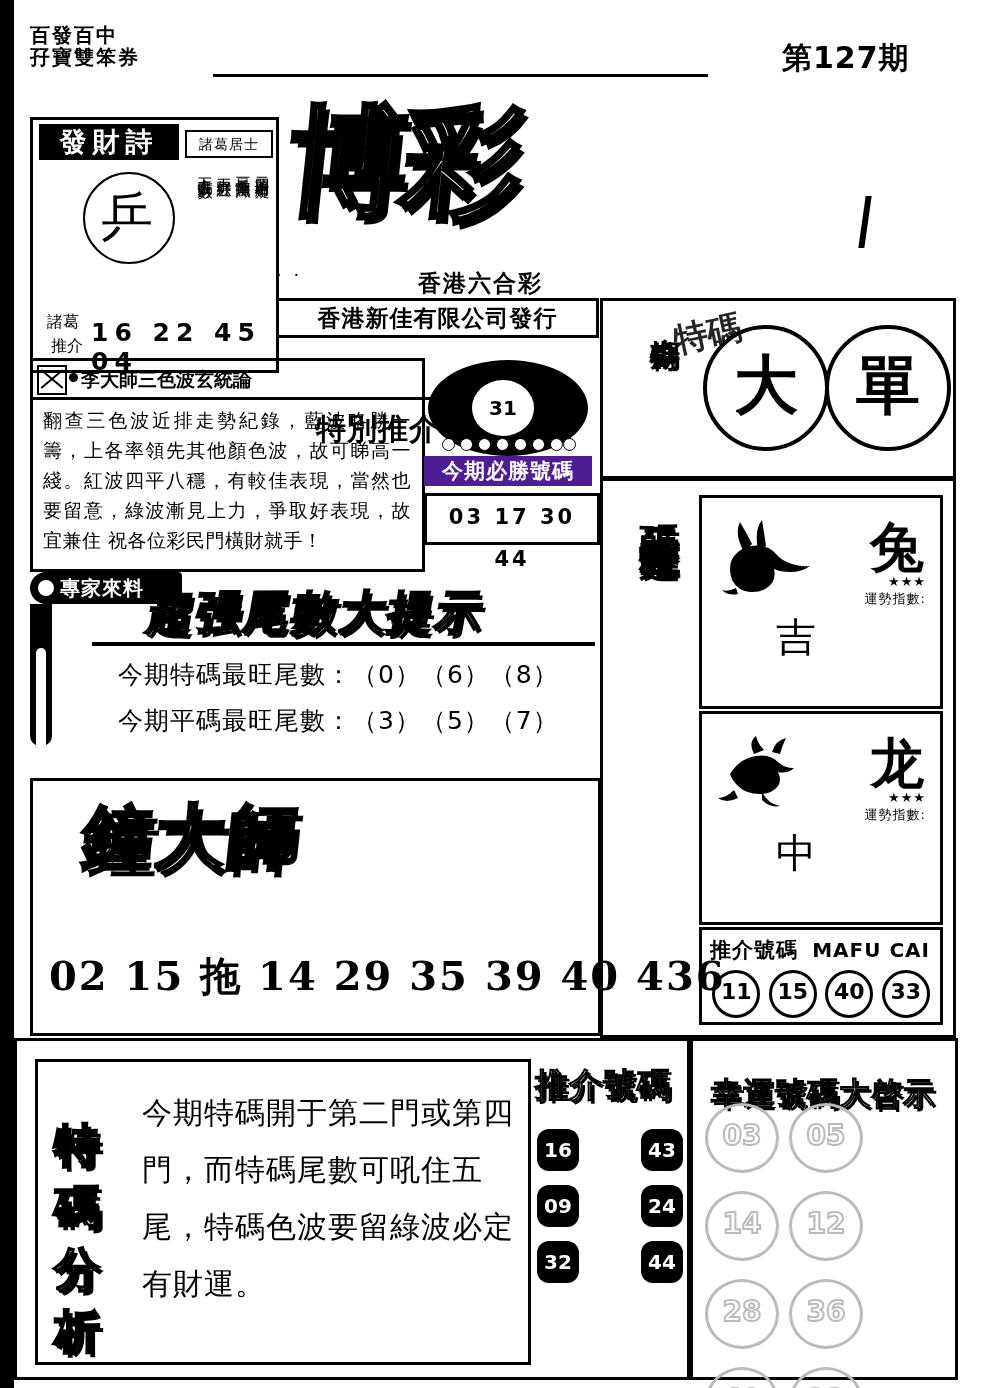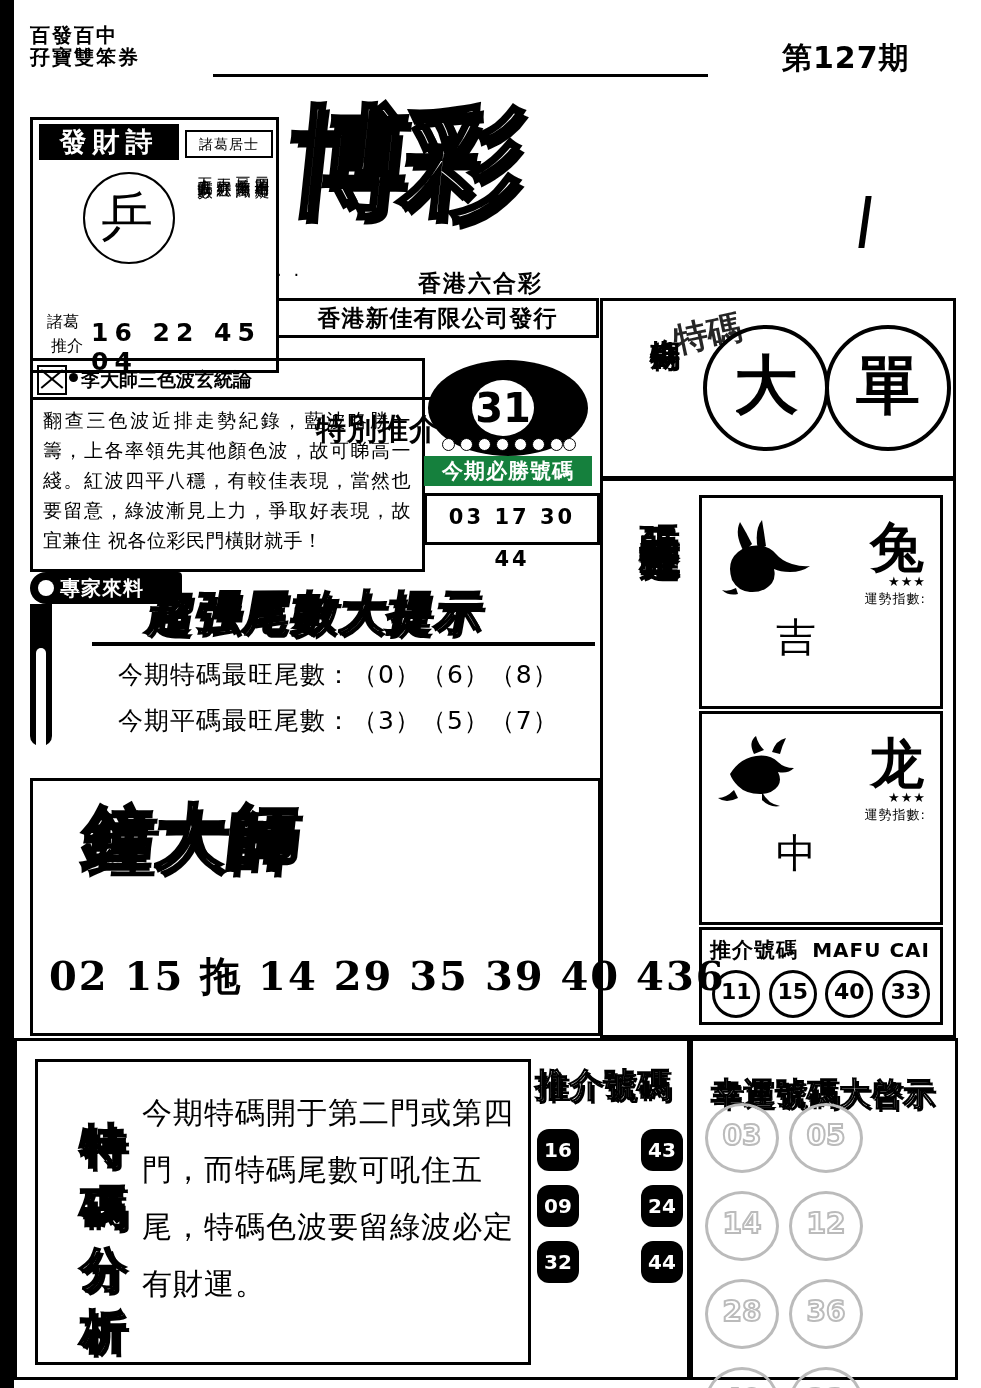--- a/index.html
+++ b/index.html
@@ -47,24 +47,24 @@
   .tbj-x:after{transform:rotate(-40deg);}
   .tbj-dot{position:absolute;left:36px;top:12px;width:9px;height:9px;background:#000;border-radius:50%;}
   .tbj-sub{position:absolute;left:48px;top:6px;font-size:19px;font-weight:bold;letter-spacing:0px;}
   .tbj-title{position:absolute;right:2px;top:0px;font-size:30px;font-weight:bold;letter-spacing:1px;font-family:"DejaVu Serif","Liberation Serif",serif;margin-top:48px;}
   .tbj-body{position:absolute;left:10px;top:44px;width:368px;font-size:19px;line-height:30px;letter-spacing:0.5px;text-align:justify;}
 
   
   .ballbox{position:absolute;left:424px;top:352px;width:170px;height:216px;}
   .ball-oval{position:absolute;left:4px;top:8px;width:160px;height:96px;background:#000;border-radius:50%;}
   .ball-circle{position:absolute;left:48px;top:28px;width:62px;height:56px;border-radius:50%;background:#fff;}
-  .ball-num{position:absolute;left:48px;top:30px;width:62px;height:52px;line-height:52px;text-align:center;font-size:40px;font-weight:bold;}
+  .ball-num{position:absolute;left:48px;top:30px;width:62px;height:52px;line-height:52px;text-align:center;font-size:20px;font-weight:bold;}
   .ball-pearls{position:absolute;left:18px;top:86px;width:132px;height:14px;}
   .ball-pearls i{position:absolute;top:0;width:11px;height:11px;background:#fff;border-radius:50%;border:1px solid #000;}
-  .ball-label{position:absolute;left:0;top:104px;width:168px;height:30px;background:#15803d;color:#fff;font-size:21px;font-weight:bold;text-align:center;line-height:30px;letter-spacing:1px;}
+  .ball-label{position:absolute;left:0;top:104px;width:168px;height:30px;background:#4c1d95;color:#fff;font-size:21px;font-weight:bold;text-align:center;line-height:30px;letter-spacing:1px;}
   .ball-nums{position:absolute;left:0;top:141px;width:170px;height:46px;border:3px solid #000;font-size:21px;font-weight:bold;text-align:center;line-height:42px;letter-spacing:3px;}
 
   
   .tm{position:absolute;left:600px;top:298px;width:350px;height:175px;border:3px solid #000;}
   .tm-left{position:absolute;left:18px;top:14px;width:62px;height:145px;font-size:30px;font-weight:bold;line-height:36px;letter-spacing:1px;writing-mode:vertical-rl;text-orientation:upright;}
   .tm-scribble{position:absolute;left:72px;top:10px;width:70px;height:60px;font-size:34px;font-weight:bold;transform:rotate(-12deg);opacity:.85;}
   .tm-c1,.tm-c2{position:absolute;top:24px;width:118px;height:118px;border:4px solid #000;border-radius:50%;text-align:center;line-height:112px;font-size:64px;font-weight:bold;font-family:"DejaVu Serif","Liberation Serif",serif;}
   .tm-c1{left:100px;}
   .tm-c2{left:222px;}
 
@@ -100,21 +100,21 @@
   
   .master{position:absolute;left:30px;top:778px;width:565px;height:252px;border:3px solid #000;}
   .m-t1{position:absolute;left:50px;top:10px;font-size:70px;font-weight:bold;font-family:"DejaVu Serif","Liberation Serif",serif;
     -webkit-text-stroke:3px #000;color:#fff;text-shadow:7px 7px 0 #000;letter-spacing:2px;transform:skewX(-6deg);}
   .m-t2{position:absolute;left:318px;top:34px;font-size:58px;font-weight:bold;font-family:"DejaVu Serif","Liberation Serif",serif;
     -webkit-text-stroke:2px #000;color:#fff;text-shadow:5px 5px 0 #000;letter-spacing:2px;}
   .m-nums{position:absolute;left:16px;top:168px;width:540px;font-size:40px;font-weight:bold;letter-spacing:2px;white-space:nowrap;font-family:"DejaVu Serif","Liberation Serif",serif;}
 
   
   .ana{position:absolute;left:14px;top:1038px;width:670px;height:336px;border:3px solid #000;}
-  .ana-side{position:absolute;left:16px;top:52px;width:72px;height:256px;font-size:46px;font-weight:bold;line-height:62px;text-align:right;
+  .ana-side{position:absolute;left:16px;top:52px;width:72px;height:256px;font-size:46px;font-weight:bold;line-height:62px;text-align:left;
     font-family:"DejaVu Serif","Liberation Serif",serif;-webkit-text-stroke:2px #000;color:#fff;text-shadow:4px 4px 0 #000;}
   .ana-box{position:absolute;left:18px;top:18px;width:490px;height:300px;border:3px solid #000;}
   .ana-text{position:absolute;left:104px;top:22px;width:374px;font-size:30px;line-height:57px;letter-spacing:1px;}
   .rec{position:absolute;left:516px;top:18px;width:152px;height:300px;}
   .rec-t{position:absolute;left:2px;top:4px;font-size:33px;font-weight:bold;font-family:"DejaVu Serif","Liberation Serif",serif;
     -webkit-text-stroke:1px #000;color:#fff;text-shadow:3px 3px 0 #000;letter-spacing:1px;}
   .rec-grid{position:absolute;left:4px;top:70px;width:146px;display:flex;flex-wrap:wrap;gap:14px 16px;justify-content:space-between;}
   .rball{width:42px;height:42px;background:#000;color:#fff;border-radius:12px;text-align:center;line-height:42px;font-size:20px;font-weight:bold;}
 
   

